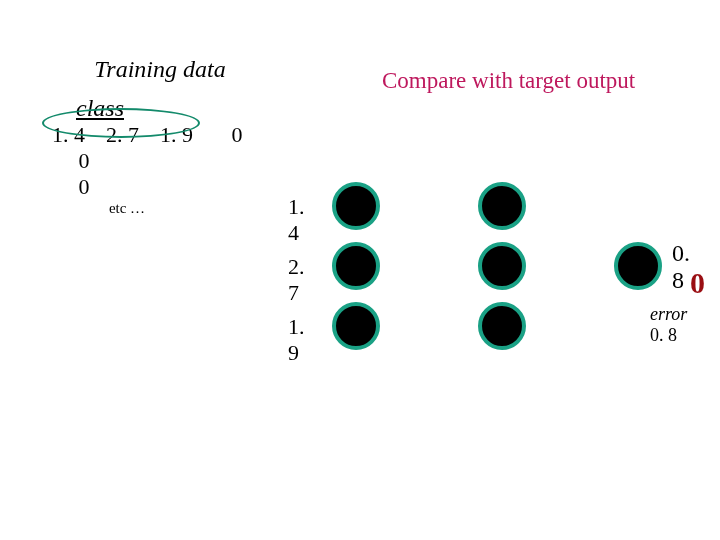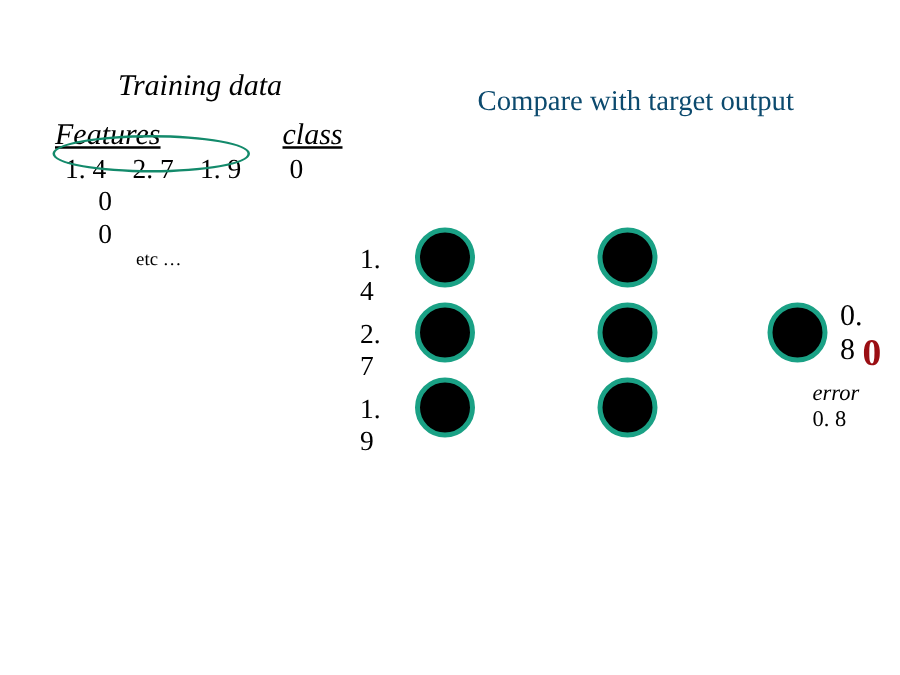--- a/index.html
+++ b/index.html
@@ -8,37 +8,36 @@
   .td-title{font-style:italic;font-size:24px;text-align:center;margin-bottom:12px;}
   .td-heads{display:flex;font-style:italic;font-size:24px;}
   .td-heads>div:first-child{width:150px;text-decoration:underline;}
   .td-heads>div:last-child{width:80px;text-align:right;text-decoration:underline;}
   .td-row{display:flex;font-size:22px;}
   .td-feat{width:150px;display:flex;gap:16px;padding-left:8px;}
   .td-feat span{width:38px;text-align:left;}
   .td-cls{width:80px;text-align:center;}
   .td-etc{font-size:15px;text-align:center;width:150px;padding-left:8px;}
   .ring{position:absolute;left:42px;top:108px;width:154px;height:26px;border:2px solid #138a6b;border-radius:50%;}
-  .compare{position:absolute;left:378px;top:68px;font-size:23px;color:#0c4a6e;background:#fff;padding:0 4px;}
+  .compare{position:absolute;left:378px;top:68px;font-size:23px;color:#be185d;background:#fff;padding:0 4px;}
   .net{position:absolute;left:288px;top:182px;}
   .node{width:40px;height:40px;border-radius:50%;background:#000;border:4px solid #1aa185;position:absolute;}
   .lbl{position:absolute;font-size:22px;}
   .out-val{position:absolute;font-size:24px;}
   .out-target{position:absolute;font-size:30px;font-weight:bold;color:#9a0e13;}
   .out-err{position:absolute;font-size:18px;font-style:italic;}
 </style>
 </head>
 <body>
 
 <div class="slide">
 
   <div class="td-block">
     <div class="td-title">Training data</div>
     <div class="td-heads">
-      <div>Features</div>
       <div>class</div>
     </div>
     <div class="td-row">
       <div class="td-feat">
         <span>1. 4</span>
         <span>2. 7</span>
         <span>1. 9</span>
       </div>
       <div class="td-cls">0</div>
     </div>

